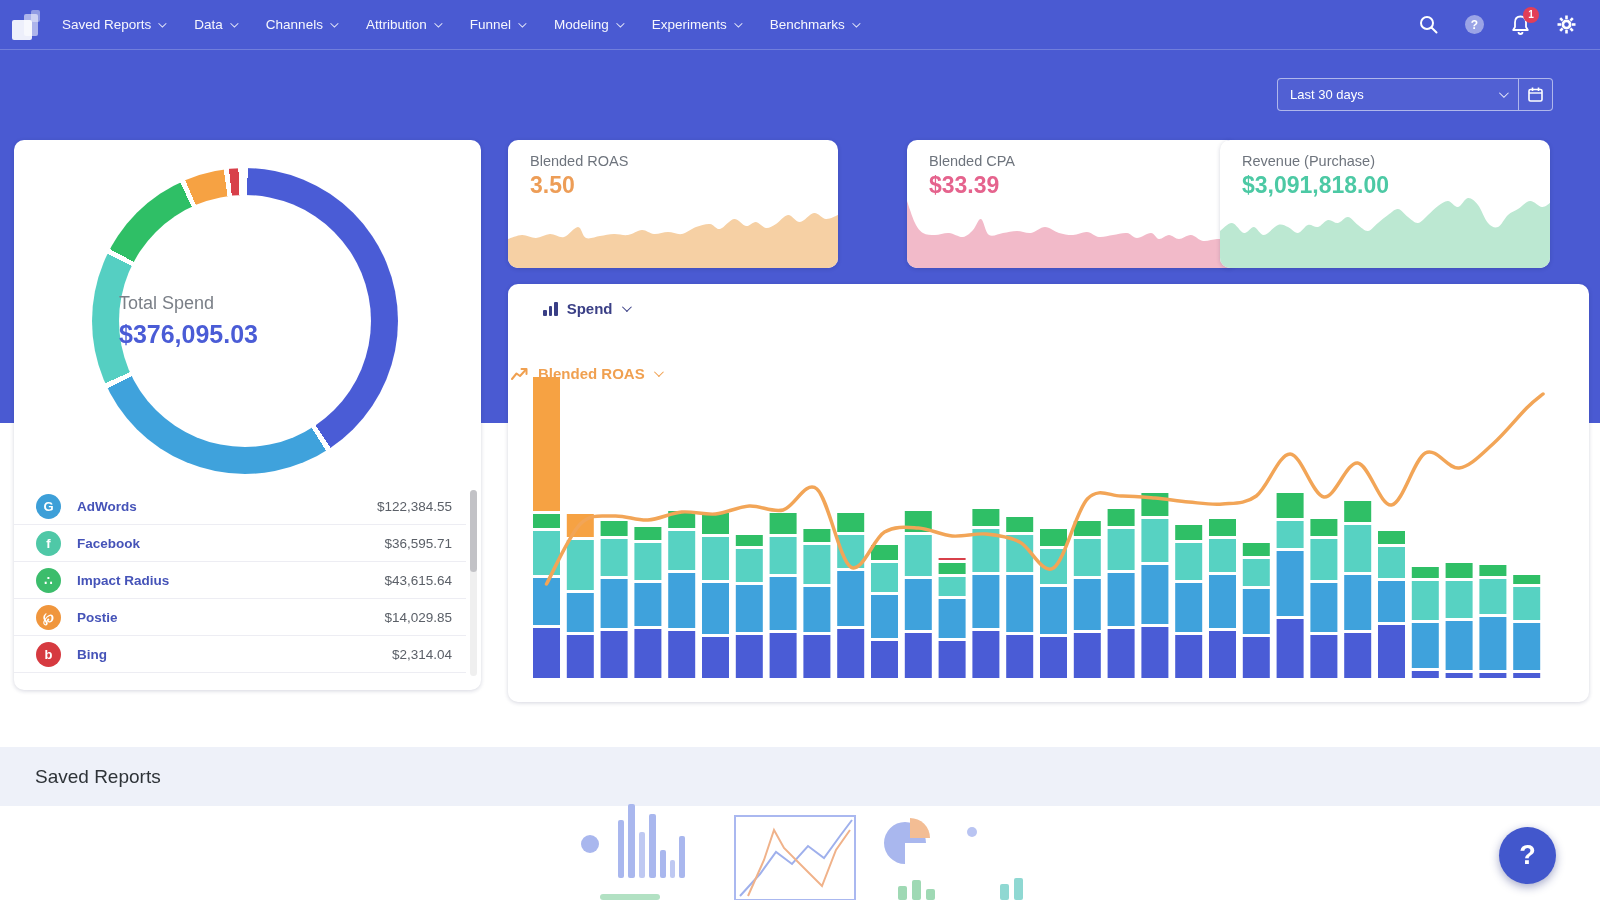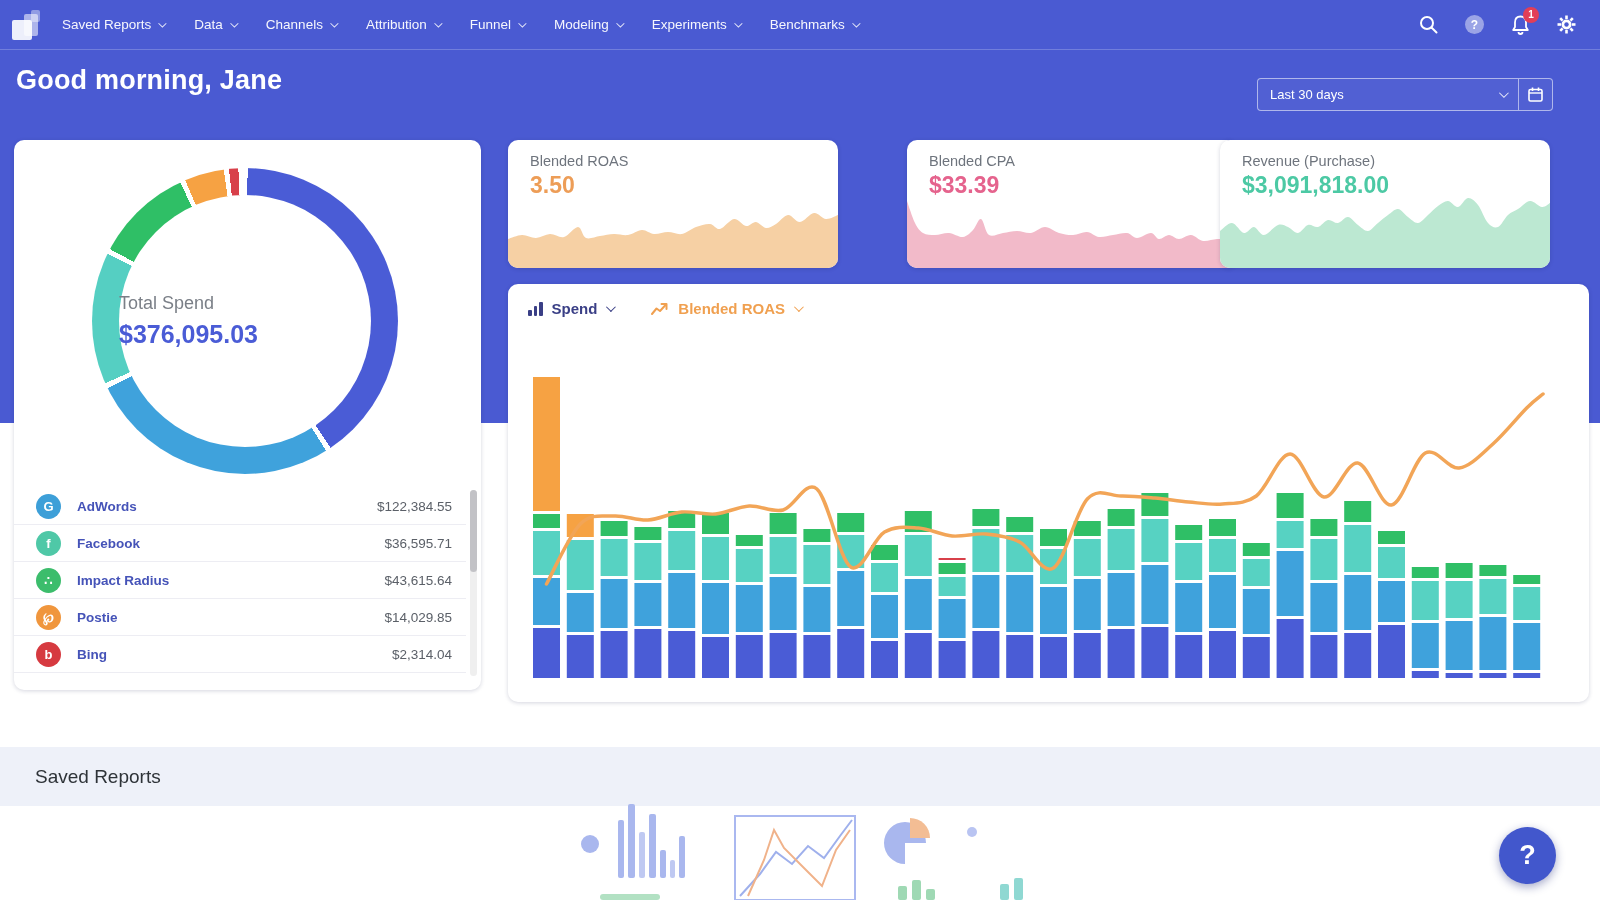--- a/index.html
+++ b/index.html
@@ -23,21 +23,21 @@
   .badge { position:absolute; top:-6px; right:-7px; min-width:16px; height:16px; border-radius:8px;
            background:#e23e57; color:#fff; font-size:10px; font-weight:700; display:flex;
            align-items:center; justify-content:center; padding:0 3px; }
 
   
   .hero { position:absolute; left:0; top:50px; width:1600px; height:373px; background:#4a5ad2; }
   .hero-title { position:absolute; left:16px; top:15px; color:#fff; font-size:27px; font-weight:700;
                 letter-spacing:.2px; }
   .hero-sub { position:absolute; left:16px; top:46px; color:rgba(255,255,255,.72); font-size:15px; }
   .date-picker { position:absolute; right:47px; top:28px; display:flex; height:33px; }
-  .date-main { display:flex; align-items:center; width:262px; border:1px solid rgba(255,255,255,.55);
+  .date-main { display:flex; align-items:center; width:242px; border:1px solid rgba(255,255,255,.55);
                border-radius:4px 0 0 4px; padding:0 12px; color:#fff; font-size:13px; cursor:pointer;
                background:rgba(255,255,255,.04); }
   .date-main .chev { margin-left:auto; }
   .date-cal { width:34px; border:1px solid rgba(255,255,255,.55); border-left:none;
               border-radius:0 4px 4px 0; display:flex; align-items:center; justify-content:center;
               cursor:pointer; background:rgba(255,255,255,.04); }
 
   .card { position:absolute; background:#fff; border-radius:10px;
           box-shadow:0 1px 4px rgba(20,30,80,.18); }
 
@@ -62,21 +62,21 @@
                   border-radius:4px; cursor:pointer; }
 
   
   .kpi-card { top:140px; width:330px; height:128px; overflow:hidden; z-index:10; }
   .kpi-label { position:absolute; left:22px; top:13px; font-size:14.5px; color:#6e747d; }
   .kpi-value { position:absolute; left:22px; top:32px; font-size:23px; font-weight:600; }
   .kpi-spark { position:absolute; left:0; bottom:0; width:100%; height:75px; }
 
   
   .chart-card { left:508px; top:284px; width:1081px; height:418px; z-index:10; }
-  .chart-header { position:absolute; left:20px; top:16px; display:flex; align-items:center; gap:38px; }
+  .chart-header { position:absolute; left:3px; top:16px; display:flex; align-items:center; gap:48px;flex-direction:column; }
   .metric-btn { display:flex; align-items:center; gap:9px; cursor:pointer; font-size:15px; font-weight:700; }
   .metric-spend { color:#3a3f86; }
   .metric-roas { color:#f0a050; }
   .metric-spend .chev { border-color:#3a3f86; }
   .metric-roas .chev { border-color:#f0a050; }
   .spend-icon { display:flex; align-items:flex-end; gap:2px; height:14px; }
   .spend-icon i { width:3.5px; background:#3a3f86; border-radius:1px; }
   #main-chart-svg { position:absolute; left:0; top:0; }
 
   
@@ -167,21 +167,20 @@
               <line x1="6.6" y1="14.4" x2="4.2" y2="16.8"></line>
         </g>
           </g>
         <circle cx="10.5" cy="10.5" r="2.2" fill="#4a5ad2"></circle>
       </svg>
     </div>
   </div>
 </div>
 
 <div class="hero">
-  <div class="hero-title">Good morning, Jane</div>
   <div class="date-picker">
     <div class="date-main">
       <span>Last 30 days</span>
       <span class="chev"></span>
     </div>
     <div class="date-cal">
       <svg width="15" height="15" viewBox="0 0 15 15">
           <rect x="1" y="2.5" width="13" height="11.5" rx="1.5" fill="none" stroke="#fff" stroke-width="1.6"></rect>
           <line x1="4.5" y1="0.5" x2="4.5" y2="4" stroke="#fff" stroke-width="1.6"></line>
           <line x1="10.5" y1="0.5" x2="10.5" y2="4" stroke="#fff" stroke-width="1.6"></line>

